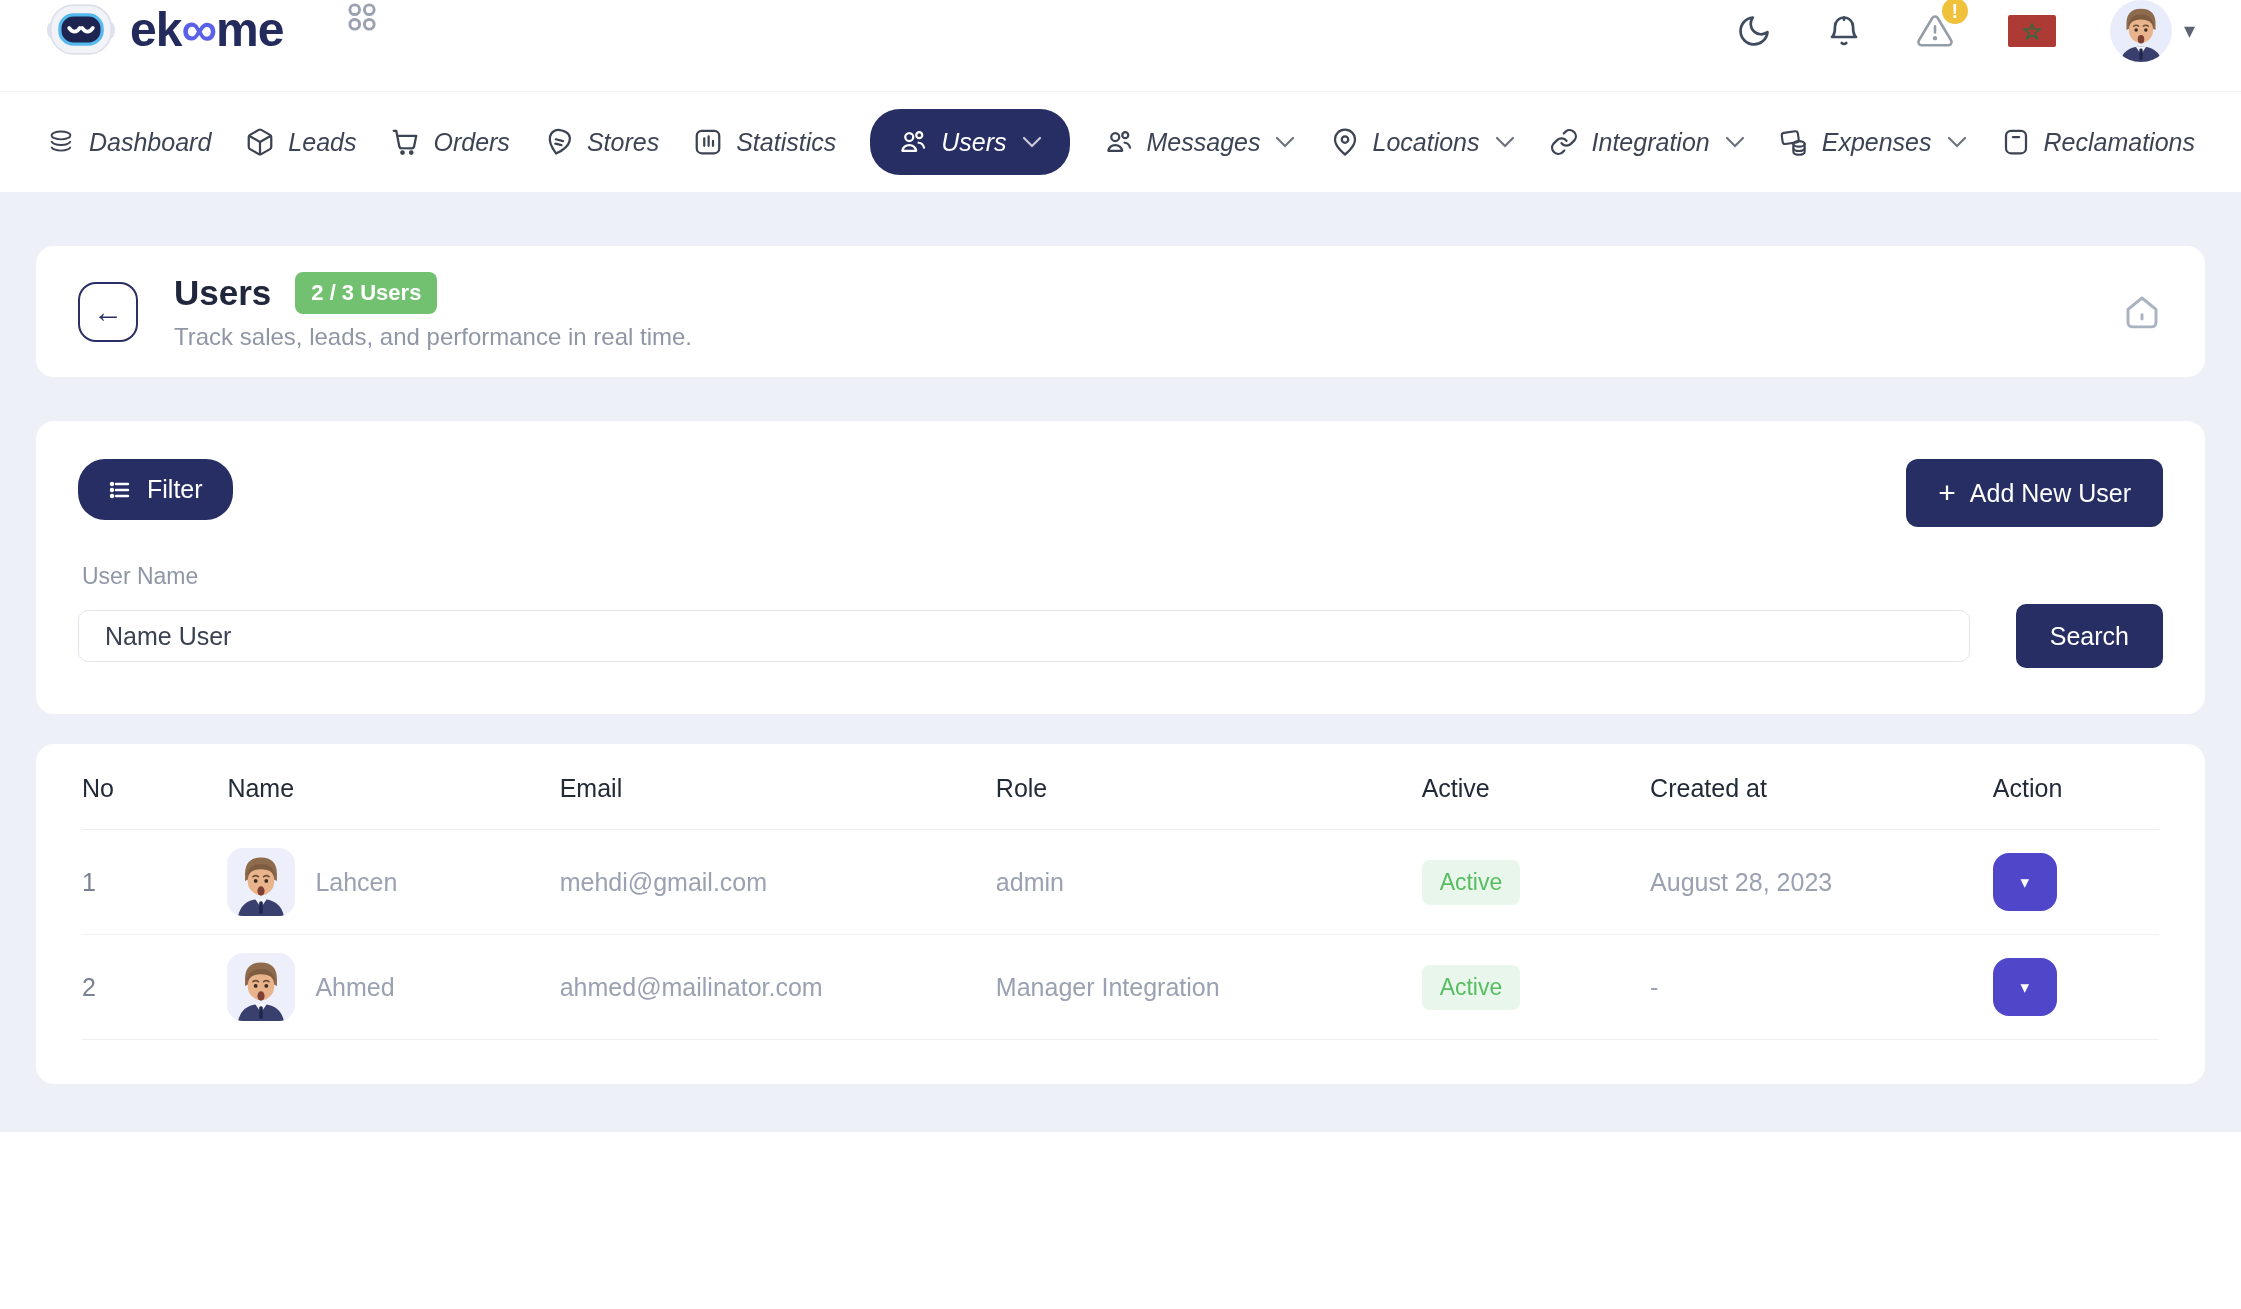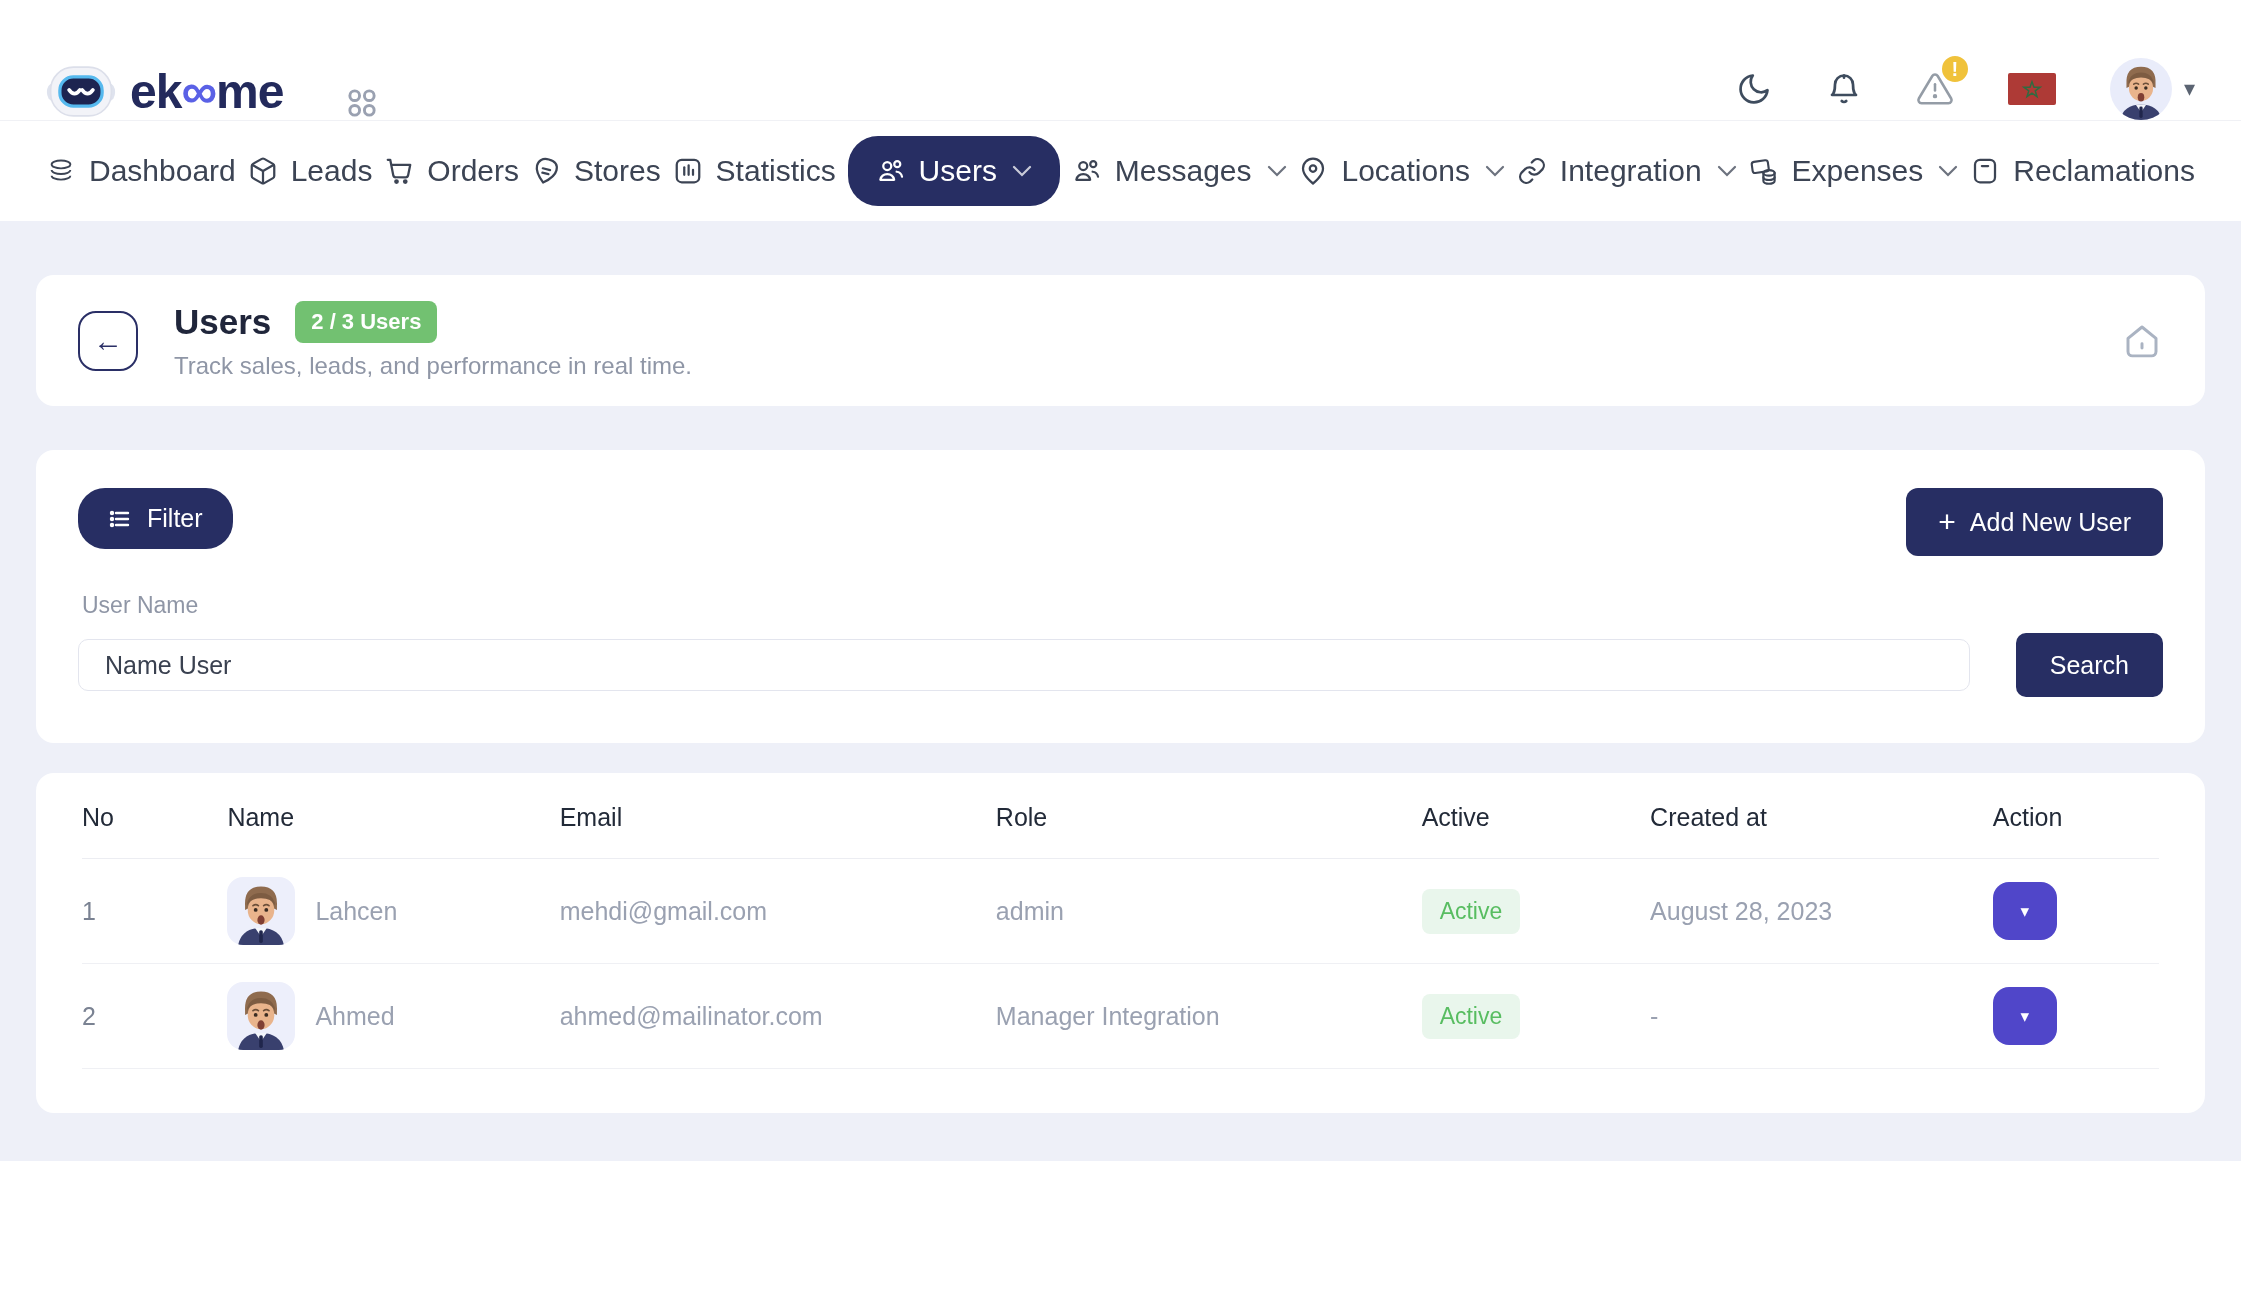--- a/index.html
+++ b/index.html
@@ -1,41 +1,41 @@
 <!DOCTYPE html>
 <html><head>
 <meta charset="utf-8">
 <style>
   * { box-sizing: border-box; margin: 0; padding: 0; }
   html,body { width: 2241px; height: 1309px; background:#fff;
     font-family: "Liberation Sans", sans-serif; color:#20263b; overflow:hidden; }
 
   
-  .topbar { height:121px; display:flex; align-items:flex-end; padding:0 46px;
+  .topbar { height:92px; display:flex; align-items:flex-start; padding:0 46px;
     background:#fff; border-bottom:1px solid #f0f1f5; }
   .brand { display:flex; align-items:center; gap:14px; }
   .wordmark { font-size:48px; font-weight:800; color:#232a5c; letter-spacing:-1px; }
   .wordmark .oo { color:#5a61e6; font-weight:700; font-size:50px; }
   .apps-btn { margin-left:62px; color:#9aa1b1; display:flex; }
   .top-right { margin-left:auto; display:flex; align-items:center; gap:54px; }
   .ticon { color:#3e4c5e; display:flex; position:relative; cursor:pointer; }
   .alert-badge { position:absolute; top:-16px; right:-16px; width:30px; height:30px;
     border-radius:50%; background:#f0c23b; color:#fff; font-size:20px; font-weight:700;
     display:flex; align-items:center; justify-content:center; border:2px solid #fff; }
   .flag { width:48px; height:32px; background:#ae3a36; border-radius:2px;
     display:flex; align-items:center; justify-content:center; }
   .avatar-wrap { display:flex; align-items:center; gap:12px; }
   .avatar-circle { width:62px; height:62px; border-radius:50%; background:#e9ecfa; overflow:hidden; }
   .caret-down { color:#5b6472; font-size:22px; }
 
   
   .mainnav { height:100px; display:flex; align-items:center; justify-content:space-between;
     padding:0 46px; background:#fff; }
-  .nav-item { display:flex; align-items:center; gap:13px; color:#3c4454; font-size:30px;
-    cursor:pointer; white-space:nowrap; }
+  .nav-item { display:flex; align-items:center; gap:13px; color:#3c4454; font-size:25px;
+    cursor:pointer; white-space:nowrap;font-style:italic; }
   .nav-item svg { flex:0 0 auto; }
   .nav-item.active { background:#272e63; color:#fff; padding:18px 28px; border-radius:30px; }
   .chev { opacity:.75; margin-left:2px; }
 
   
   .content { background:#eef0f8; padding:54px 36px 48px; }
   .card { background:#fff; border-radius:18px; }
 
   
   .page-head { display:flex; align-items:center; gap:36px; padding:26px 42px; }

